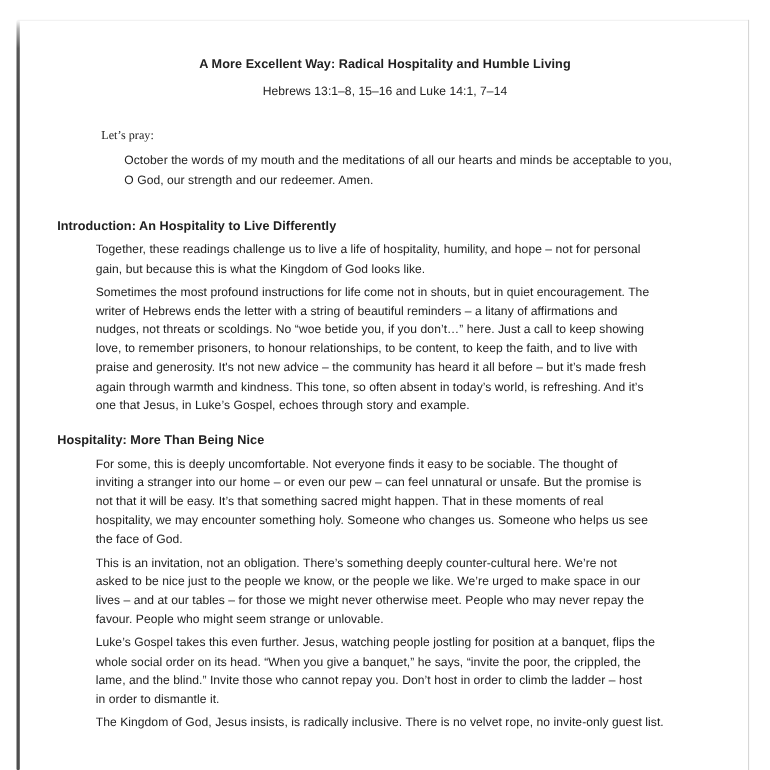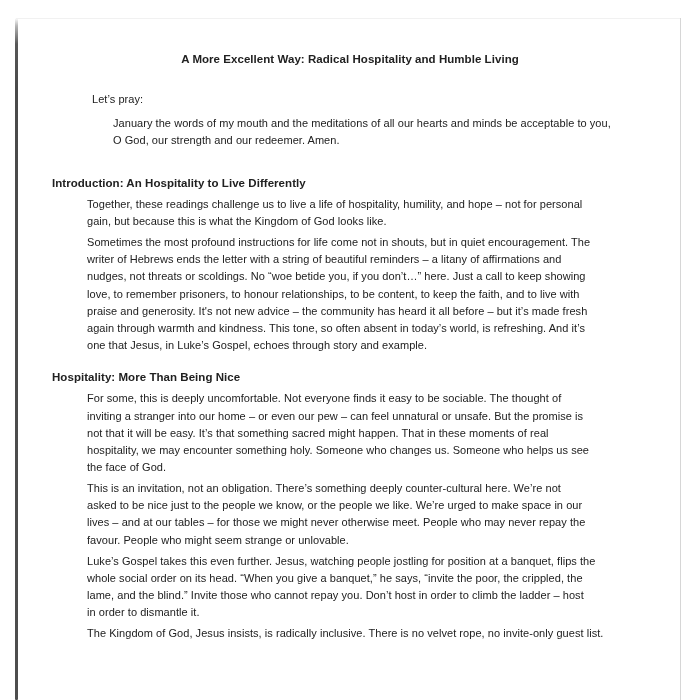--- a/index.html
+++ b/index.html
@@ -66,20 +66,21 @@
     font-weight: bold;
     font-size: 11.5px;
   }
   .doc-subtitle {
     margin-top: 6.5px;
     text-align: center;
   }
   .lets-pray {
     margin-top: 23px;
     margin-left: 40px;
+    font-family: Liberation Serif, serif;
   }
   .prayer {
     margin: 6.5px 0 0 61px;
     white-space: pre-line;
   }
   .section-heading {
     margin: 25.5px 0 0 0;
     font-size: 11.5px;
     font-weight: bold;
   }
@@ -96,24 +97,25 @@
 
 <div class="page">
   <div class="edge-left"></div>
   <div class="edge-right"></div>
   <div class="edge-top"></div>
 
   <div class="content">
 
     <div class="doc-title">A More Excellent Way: Radical Hospitality and Humble Living</div>
 
+    <div class="doc-subtitle">Hebrews 13:1–8, 15–16 and Luke 14:1, 7–14</div>
 
     <div class="lets-pray">Let’s pray:</div>
 
-    <div class="prayer">January the words of my mouth and the meditations of all our hearts and minds be acceptable to you,
+    <div class="prayer">October the words of my mouth and the meditations of all our hearts and minds be acceptable to you,
 O God, our strength and our redeemer. Amen.</div>
 
     <div class="section-heading">Introduction: An Hospitality to Live Differently</div>
 
     <p class="para">Together, these readings challenge us to live a life of hospitality, humility, and hope – not for personal
 gain, but because this is what the Kingdom of God looks like.</p>
 
     <p class="para">Sometimes the most profound instructions for life come not in shouts, but in quiet encouragement. The
 writer of Hebrews ends the letter with a string of beautiful reminders – a litany of affirmations and
 nudges, not threats or scoldings. No “woe betide you, if you don’t…” here. Just a call to keep showing

